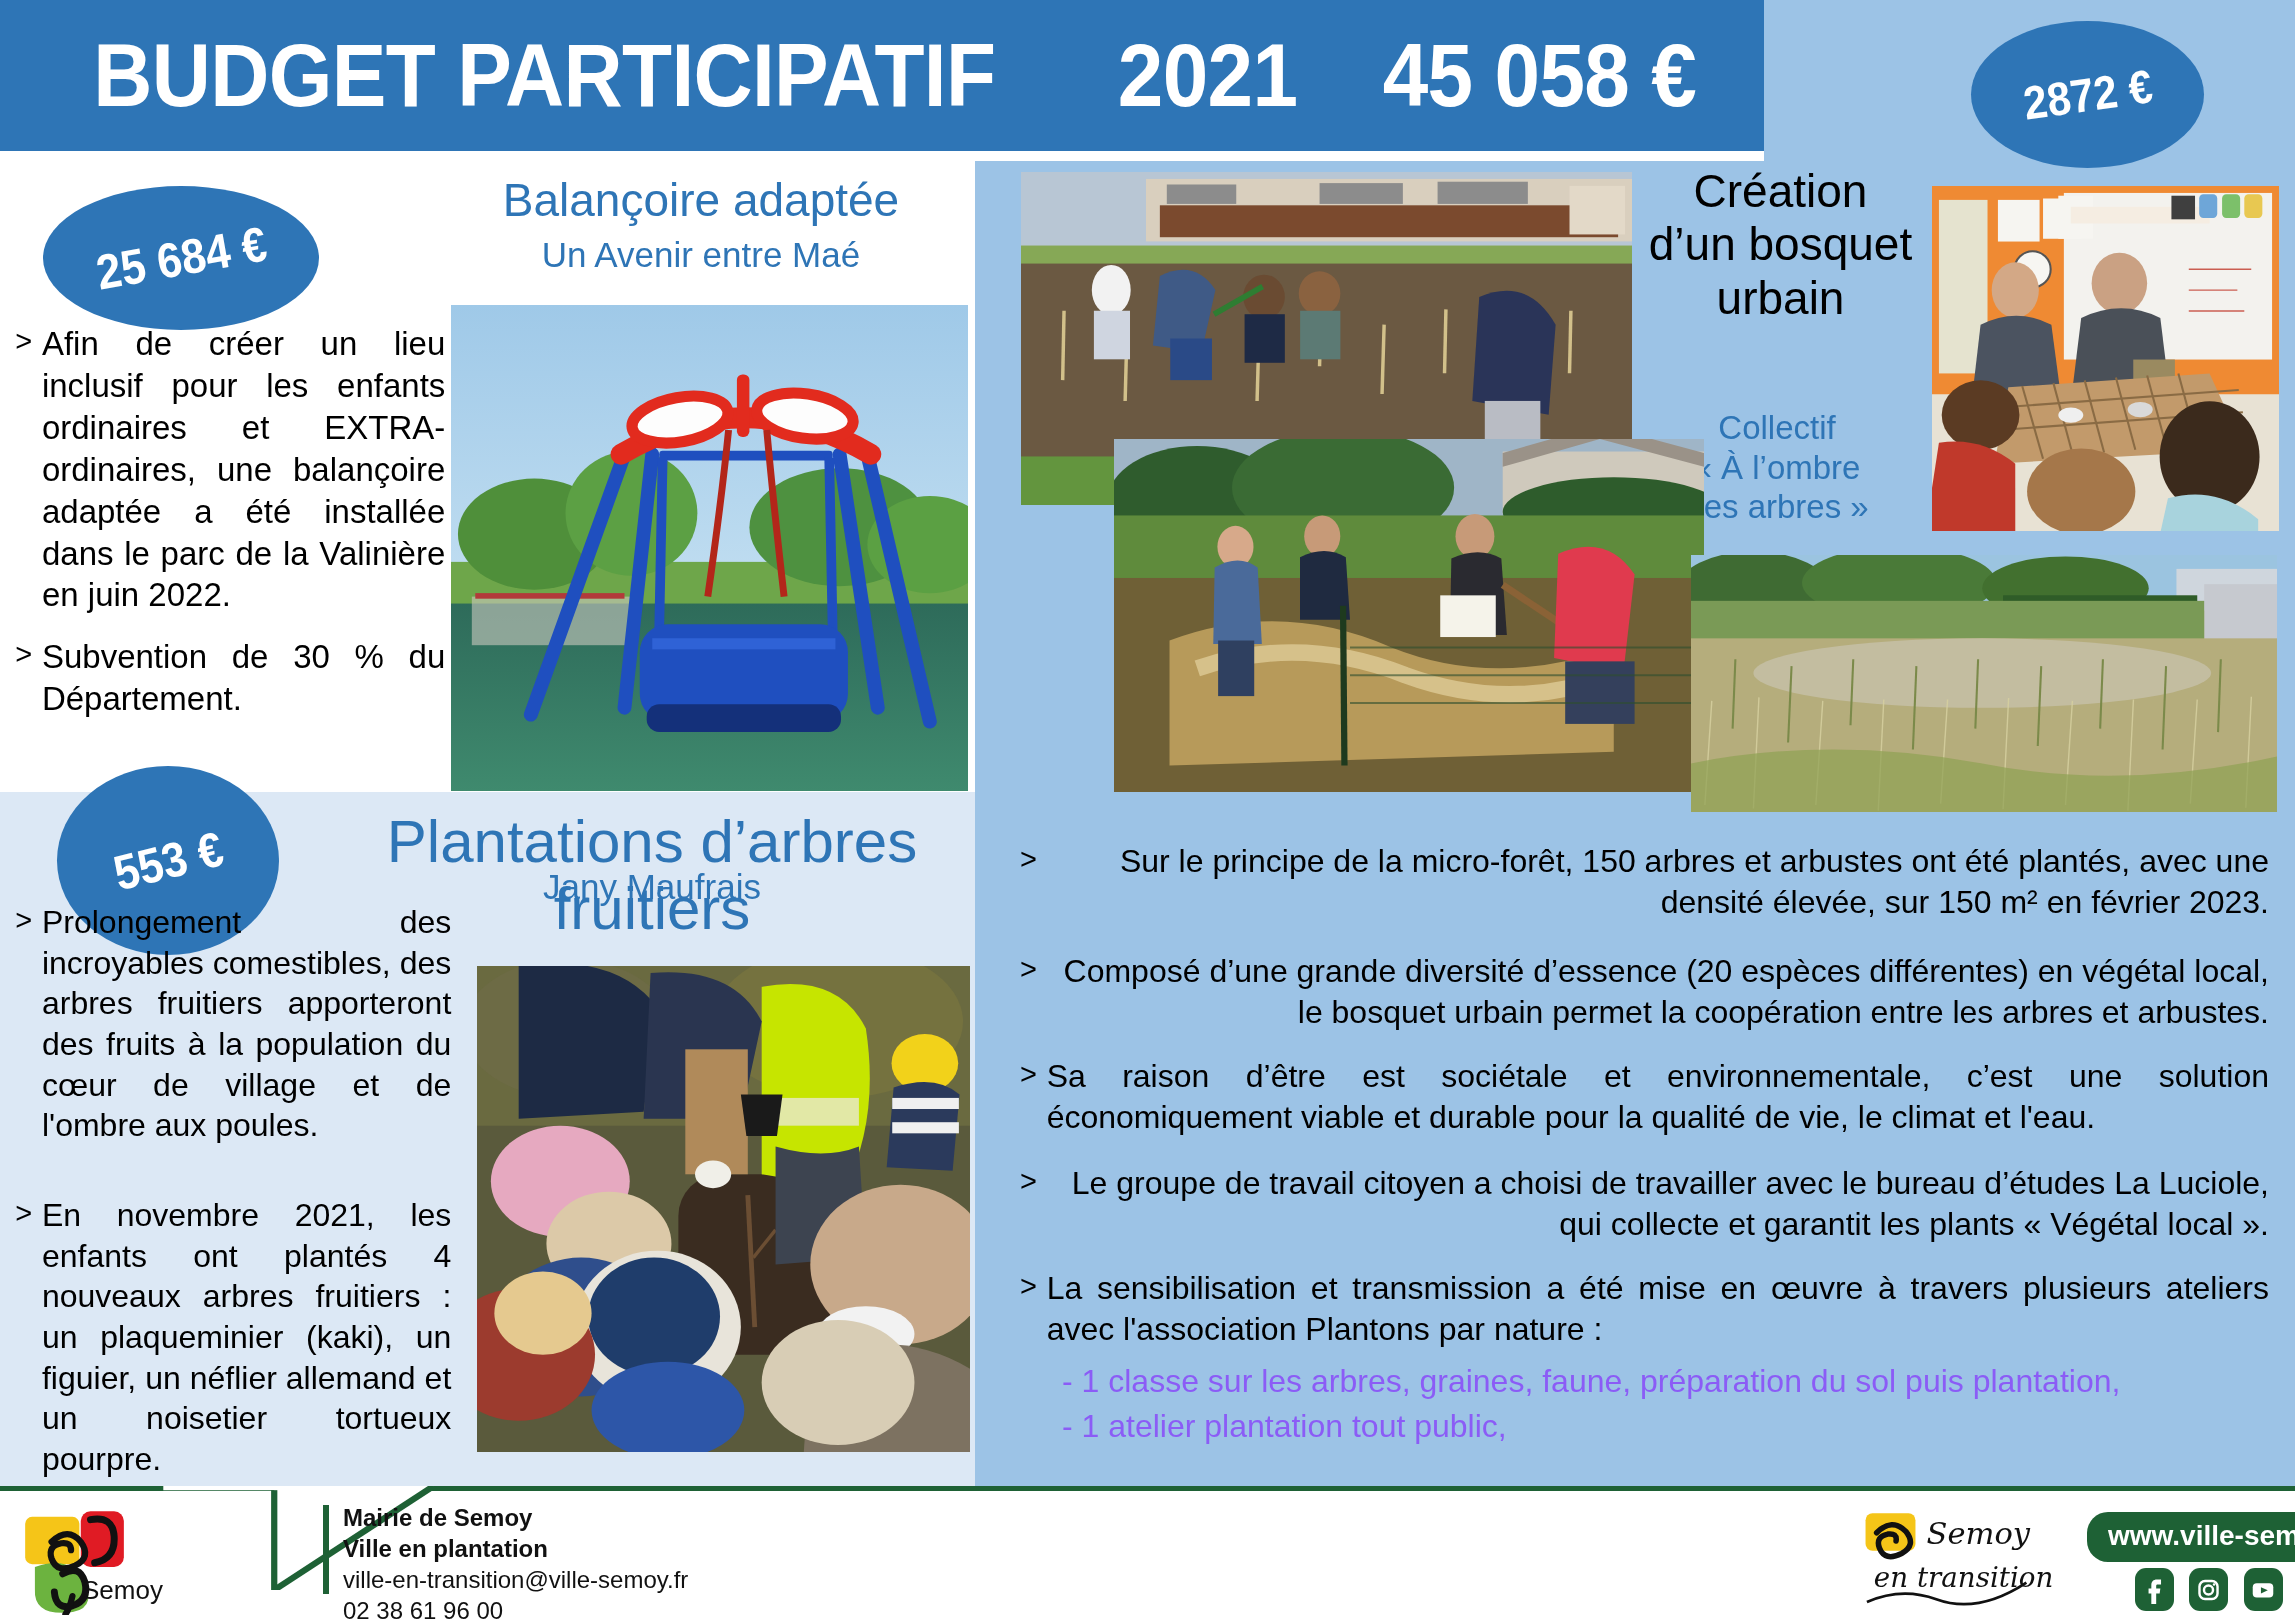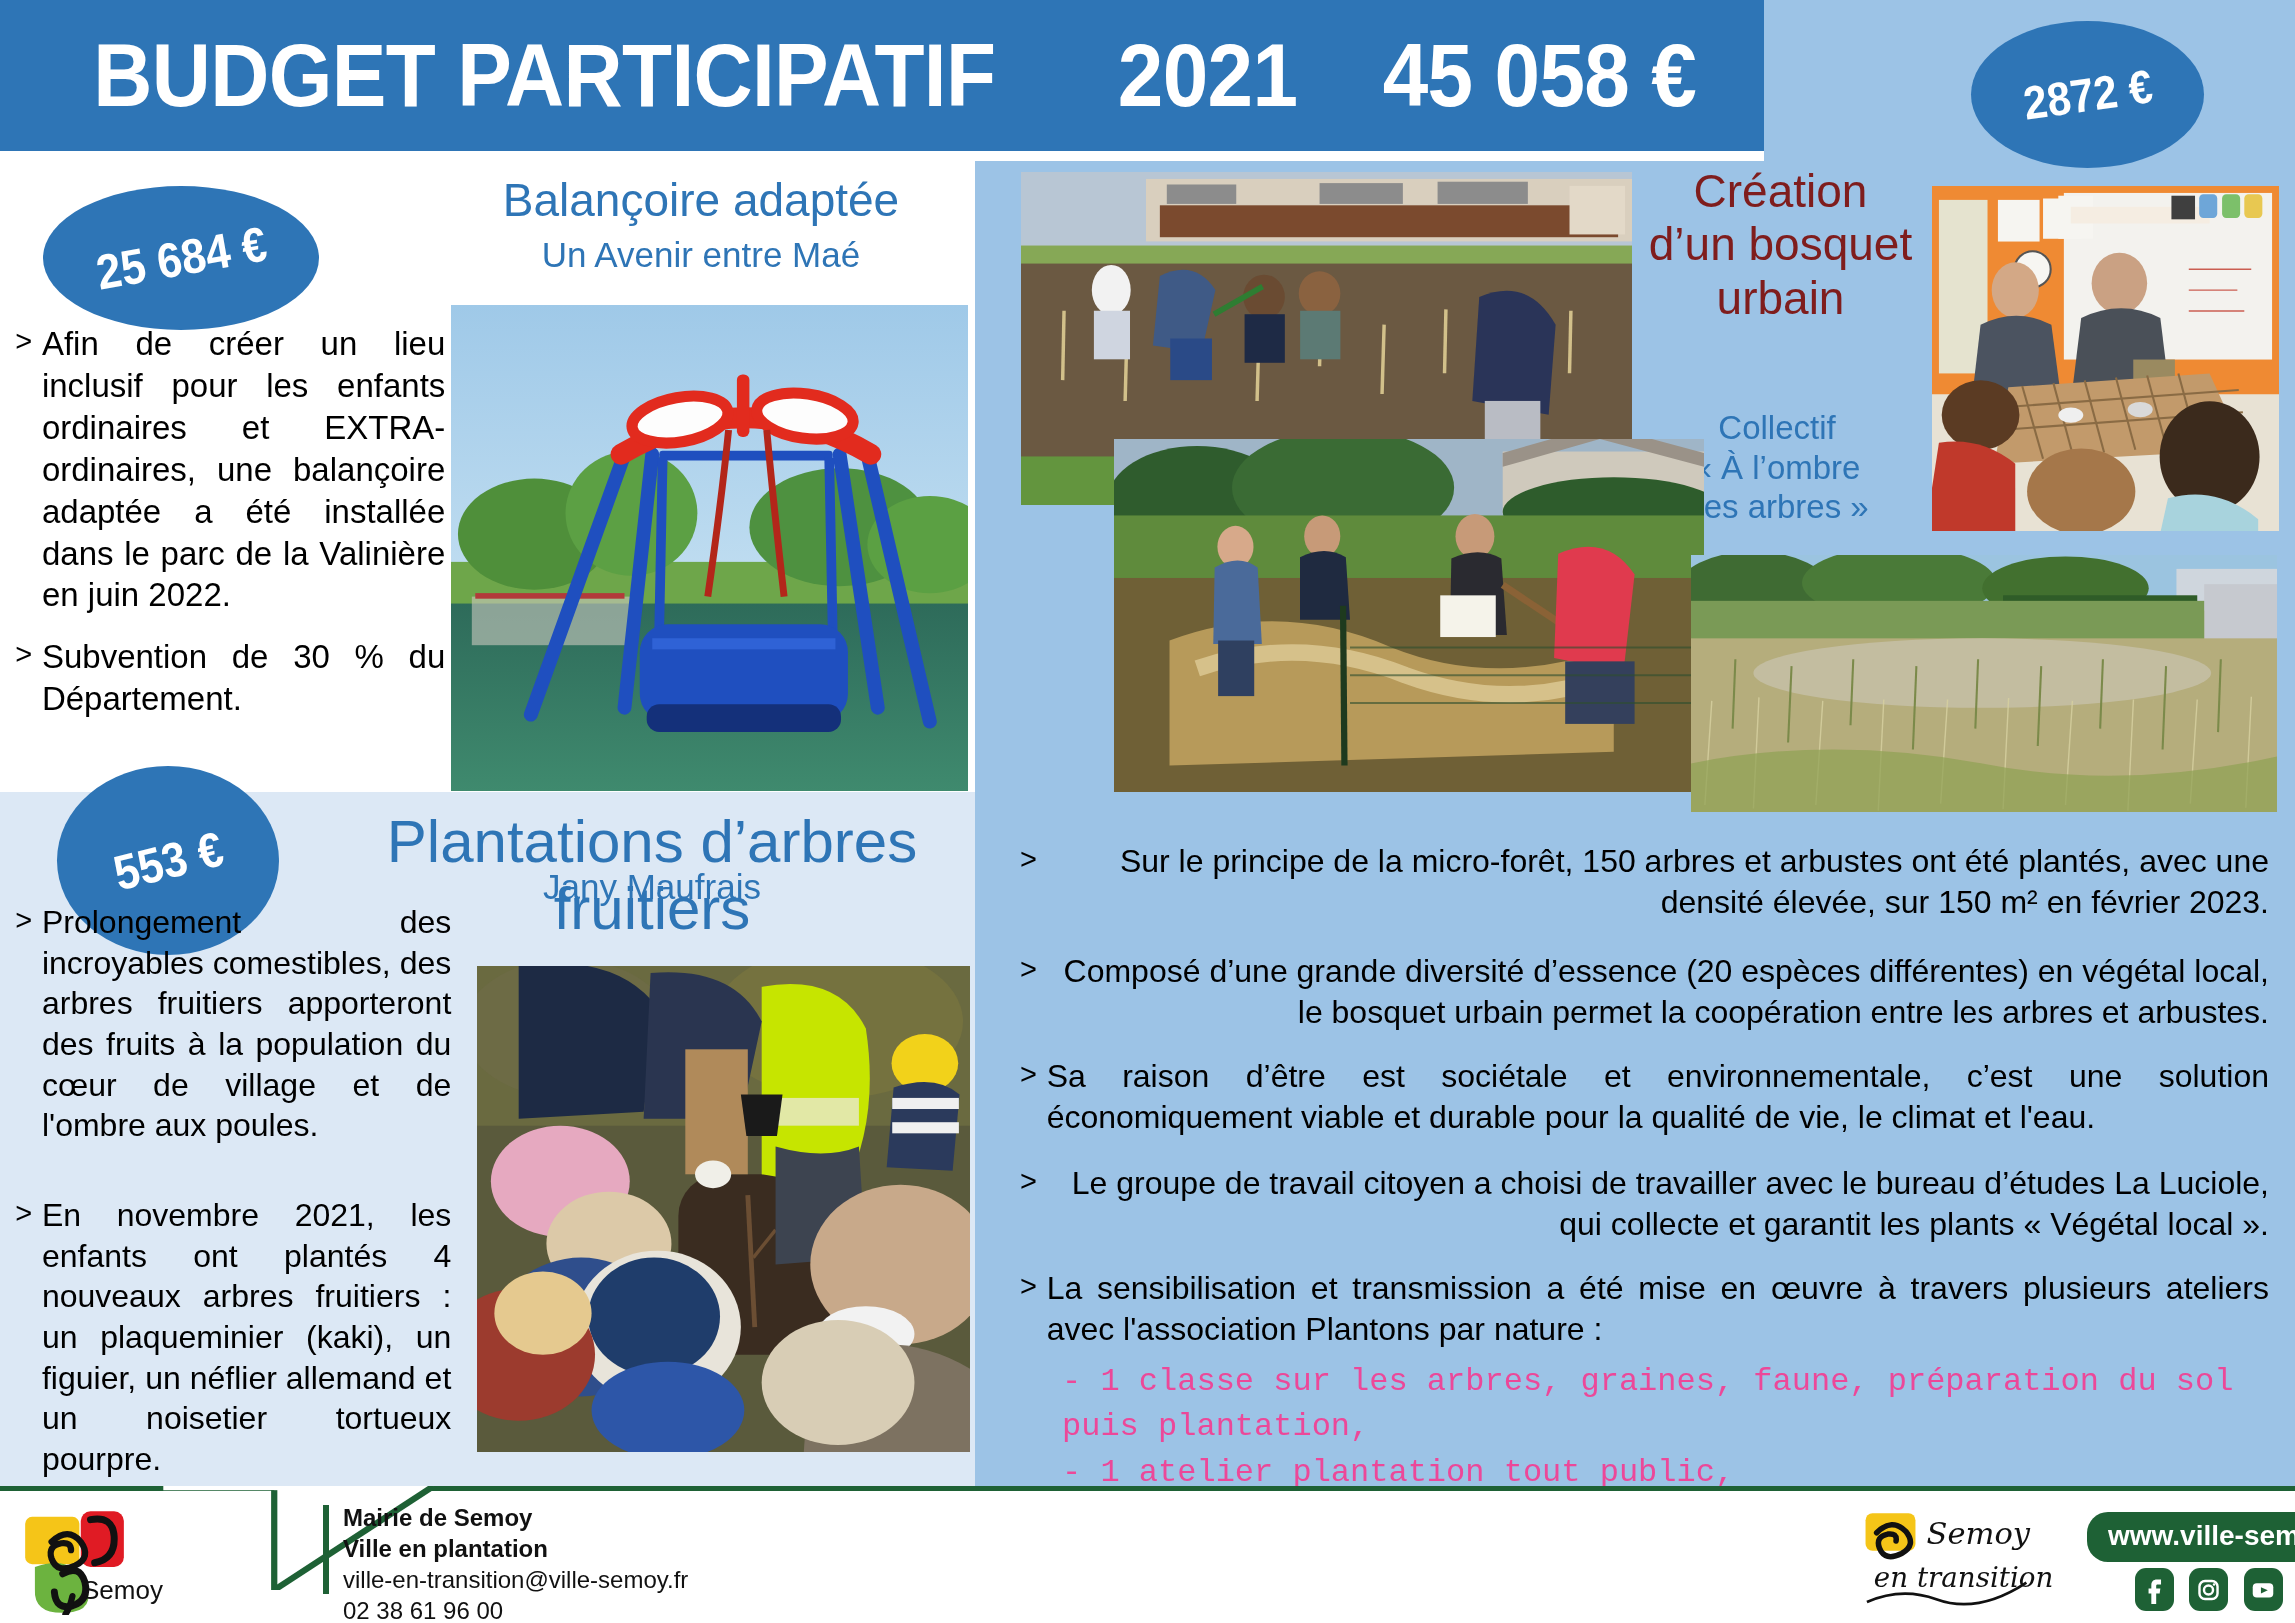--- a/index.html
+++ b/index.html
@@ -72,21 +72,21 @@
   }
   #title-balancoire { left:444px; top:175px; width:514px; font-size:46px; }
   #sub-balancoire   { left:444px; top:235px; width:514px; font-size:35px; color:#2e75b6;
                       font-family:"Liberation Sans Narrow","Liberation Sans", sans-serif; text-align:center; position:absolute;}
   #title-plantations{ left:333px; top:808px; width:638px; font-size:60px; }
   #sub-plantations  { left:333px; top:867px; width:638px; font-size:35px; color:#2e75b6;
                       font-family:"Liberation Sans Narrow","Liberation Sans", sans-serif; text-align:center; position:absolute;}
 
   #title-bosquet {
     position:absolute; left:1645px; top:165px; width:271px;
-    color:#7f1d1d; text-align:center; font-size:46px; line-height:1.16;
+    color:#000000; text-align:center; font-size:46px; line-height:1.16;
     font-family:"Liberation Sans Narrow","Liberation Sans", sans-serif;
   }
   #sub-bosquet {
     position:absolute; left:1638px; top:408px; width:278px;
     color:#2e75b6; text-align:center; font-size:33px; line-height:1.2;
     font-family:"Liberation Sans Narrow","Liberation Sans", sans-serif;
   }
 
   
   .bullet {
@@ -117,22 +117,22 @@
 
   
   #b-r1 { left:1020px; top:841px; width:1249px; font-size:32px; }
   #b-r2 { left:1020px; top:951px; width:1249px; font-size:32px; }
   #b-r3 { left:1020px; top:1056px; width:1249px; font-size:32px; }
   #b-r4 { left:1020px; top:1163px; width:1249px; font-size:32px; }
   #b-r5 { left:1020px; top:1268px; width:1249px; font-size:32px; }
 
   #sub-list {
     position:absolute; left:1062px; top:1359px; width:1207px;
-    font-family:Liberation Mono, monospace;
-    font-size:32px; line-height:1.42; color:#ec4899;
+    font-family:Liberation Sans, sans-serif;
+    font-size:32px; line-height:1.42; color:#8b5cf6;
   }
 
   
   .photo { position:absolute; overflow:hidden; background:#cfd8dc; }
   .photo .ph { width:100%; height:100%; display:block; }
 
   
   #footer {
     position:absolute; left:0; top:1486px; width:2295px; height:137px;
     background:#ffffff;

